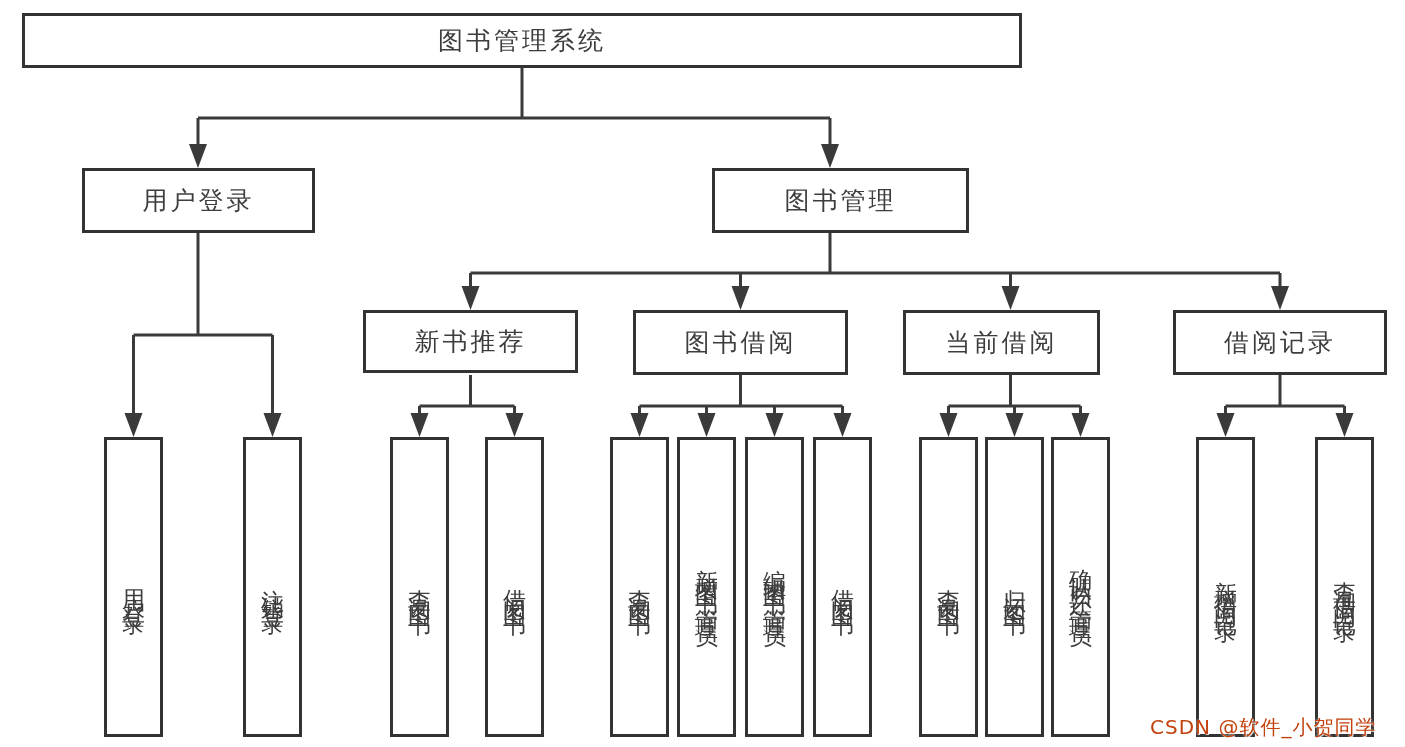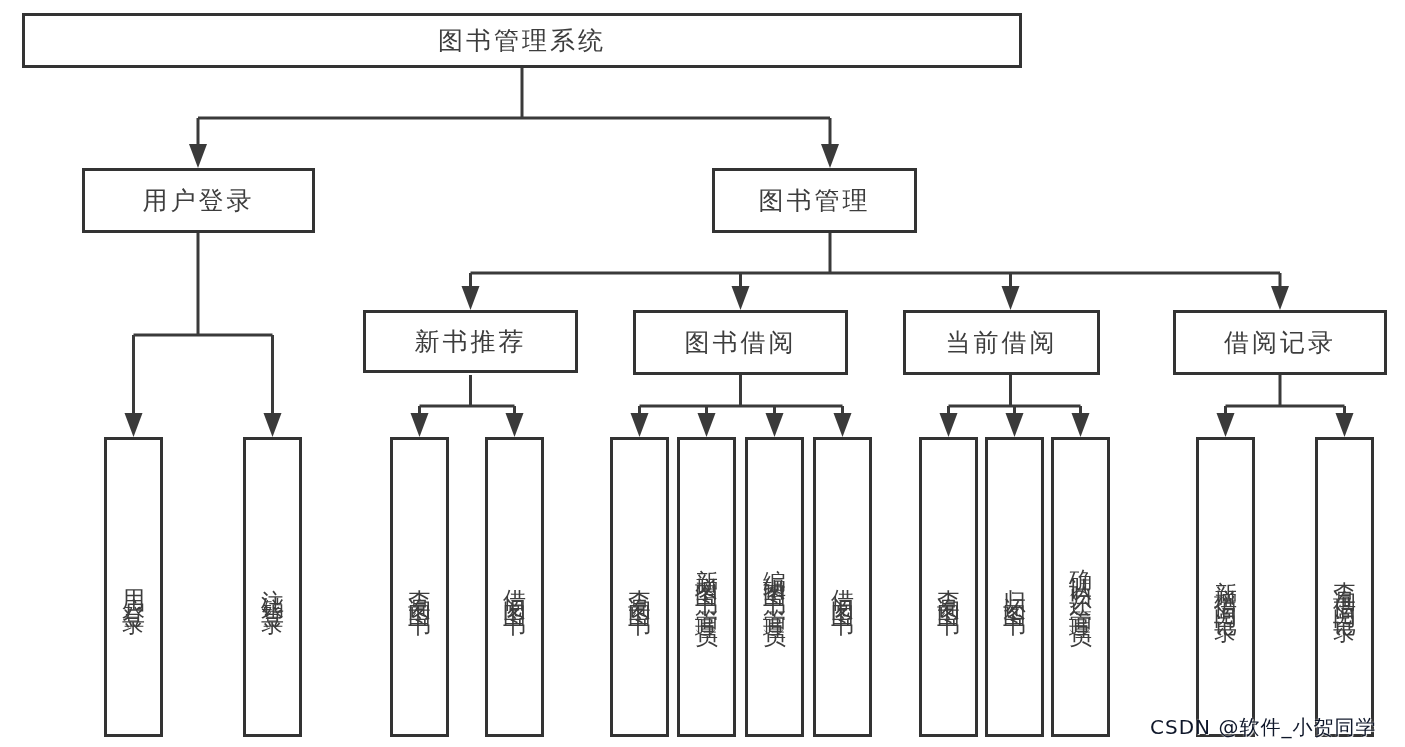--- a/index.html
+++ b/index.html
@@ -41,38 +41,38 @@
     writing-mode: vertical-rl;
     text-orientation: mixed;
     font-size: 23px;
     letter-spacing: 8px;
     line-height: 1;
     color: #3d3d3d;
   }
   
   #root-box            { left: 22px;   top: 13px;  width: 1000px; height: 55px; }
   #user-login-box      { left: 82px;   top: 168px; width: 233px;  height: 65px; }
-  #book-mgmt-box       { left: 712px;  top: 168px; width: 205px;  height: 65px; }
+  #book-mgmt-box       { left: 712px;  top: 168px; width: 257px;  height: 65px; }
   #new-books-box       { left: 363px;  top: 310px; width: 215px;  height: 63px; }
   #book-borrow-box     { left: 633px;  top: 310px; width: 215px;  height: 65px; }
   #current-borrow-box  { left: 903px;  top: 310px; width: 197px;  height: 65px; }
   #borrow-records-box  { left: 1173px; top: 310px; width: 214px;  height: 65px; }
   #leaf-a1 { left: 104px; }  #leaf-a2 { left: 243px; }
   #leaf-b1 { left: 390px; }  #leaf-b2 { left: 485px; }
   #leaf-c1 { left: 610px; }  #leaf-c2 { left: 677px; }
   #leaf-c3 { left: 745px; }  #leaf-c4 { left: 813px; }
   #leaf-d1 { left: 919px; }  #leaf-d2 { left: 985px; }  #leaf-d3 { left: 1051px; }
   #leaf-e1 { left: 1196px; } #leaf-e2 { left: 1315px; }
   #watermark {
     position: absolute;
     left: 1150px;
     top: 714px;
     font-size: 20px;
     letter-spacing: 1px;
-    color: #0f172a;
+    color: #c2410c;
     text-shadow: 0 0 2px rgba(255,255,255,0.95), 1px 1px 0 rgba(255,255,255,0.8);
     white-space: nowrap;
     z-index: 5;
   }
 </style>
 </head>
 <body>
 
 <div id="canvas">
 

